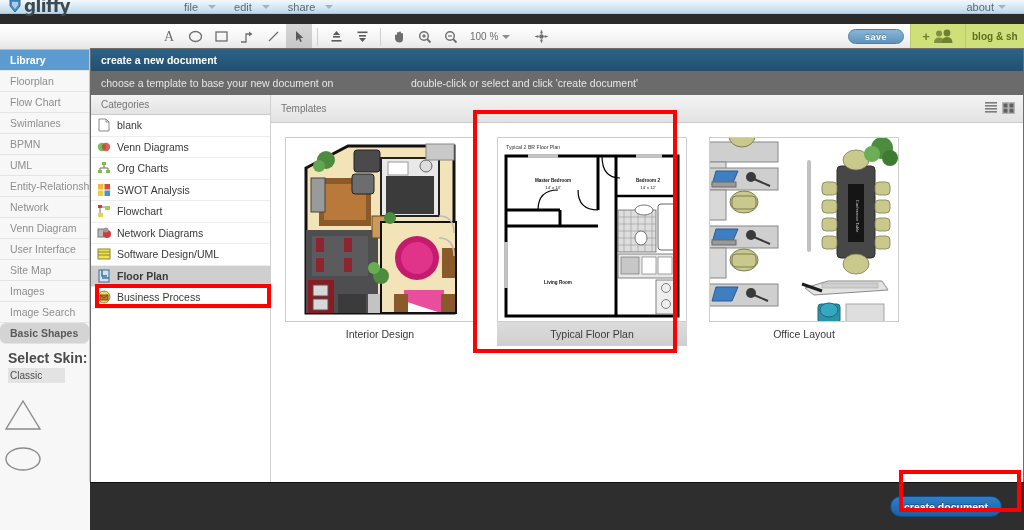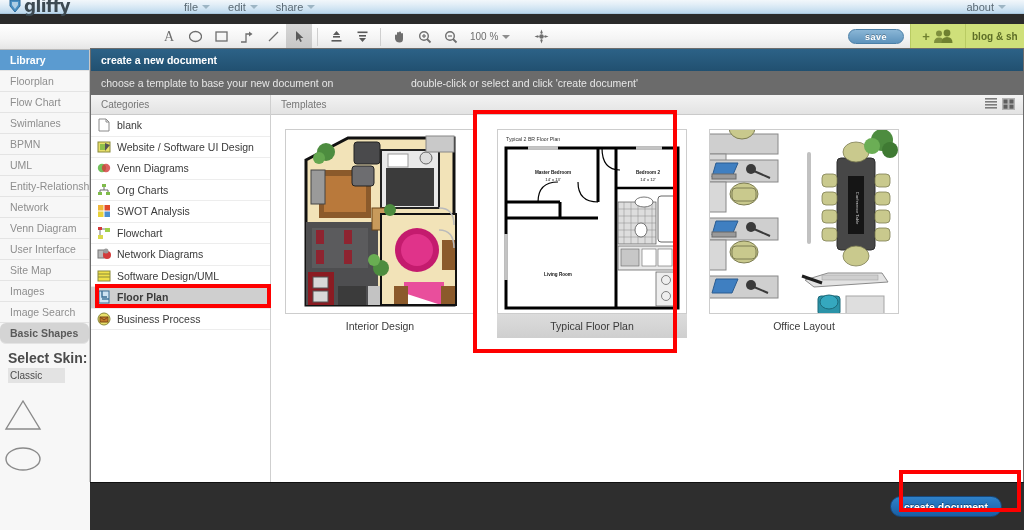--- a/index.html
+++ b/index.html
@@ -20,21 +20,21 @@
     display:flex; align-items:center;
   }
   #logo-wrap{ display:flex; align-items:center; margin-left:8px; width:150px;}
   .logo-mark{ width:14px;height:15px; position:relative; margin-right:2px;}
   .logo-text{
     font-family:"DejaVu Sans", sans-serif;
     font-size:17px; font-weight:bold; color:#3d4a52; letter-spacing:-0.6px;
     line-height:17px;
   }
   .menu-bar{ display:flex; gap:18px; margin-left:26px;}
-  .menu-item{ display:flex; align-items:center; gap:4px; font-size:11px; color:#5a6a75; cursor:default;}
+  .menu-item{ display:flex; align-items:center; gap:10px; font-size:11px; color:#5a6a75; cursor:default;}
   .caret{ width:0;height:0;border-left:4px solid transparent;border-right:4px solid transparent;border-top:4px solid #9db5c4;}
   #about-menu{ position:absolute; right:18px; display:flex; align-items:center; gap:4px; font-size:11px; color:#5a6a75;}
 
   
   #toolbar{
     position:absolute; left:0; top:24px; width:1024px; height:26px;
     background:linear-gradient(to bottom,#ffffff 0%,#f4f4f4 60%,#e6e6e6 100%);
     border-bottom:1px solid #b9b9b9;
     display:flex; align-items:center;
   }
@@ -117,21 +117,21 @@
   .cat-row{
     height:21.5px;display:flex;align-items:center;gap:6px;padding-left:6px;
     border-bottom:1px solid #ededed;font-size:10.5px;color:#3a3a3a;
   }
   .cat-row.selected{ background:#cfcfcf;font-weight:bold;}
   .cat-icon{ width:14px;height:14px;flex:0 0 14px;}
 
   
   #tpl-panel{ flex:1;background:#fff;position:relative;}
   #tpl-head{
-    height:20px;display:flex;align-items:center;justify-content:space-between;
+    height:28px;display:flex;align-items:center;justify-content:space-between;
     background:linear-gradient(to bottom,#f3f3f3,#e3e3e3);
     border-bottom:1px solid #cacaca;padding:0 8px 0 10px;
     font-size:10px;color:#767676;
   }
   .view-toggles{ display:flex;gap:5px;}
   #tpl-grid{ display:flex;gap:22px;padding:14px 0 0 14px;}
   .tpl-card{ width:190px; }
   .tpl-thumb{
     width:190px;height:185px;border:1px solid #cdcdcd;background:#fff;
     overflow:hidden;position:relative;
@@ -355,28 +355,20 @@
 
     <div id="cat-panel">
       <div class="panel-head">Categories</div>
       <div id="cat-list">
           <div class="cat-row">
             <span class="cat-icon"><svg width="14" height="14">
                 <path d="M2 1 h7 l3 3 v9 h-10 Z" fill="#fff" stroke="#8a8a8a"></path>
                 <path d="M9 1 v3 h3" fill="none" stroke="#8a8a8a"></path>
               </svg></span>
             <span>blank</span>
-          </div>
-          <div class="cat-row">
-            <span class="cat-icon"><svg width="14" height="14">
-                <rect x="1" y="2" width="12" height="10" fill="#e8e06a" stroke="#8a8a3a"></rect>
-                <path d="M3 4 h5 v6 h-5 Z" fill="#8fc04a"></path>
-                <path d="M8 3 l5 2 -5 6 Z" fill="#555"></path>
-              </svg></span>
-            <span>Website / Software UI Design</span>
           </div>
           <div class="cat-row">
             <span class="cat-icon"><svg width="14" height="14">
                 <circle cx="5" cy="7" r="4.2" fill="#63b94a" opacity=".9"></circle>
                 <circle cx="9" cy="7" r="4.2" fill="#d33a3a" opacity=".8"></circle>
               </svg></span>
             <span>Venn Diagrams</span>
           </div>
           <div class="cat-row">
             <span class="cat-icon"><svg width="14" height="14">

